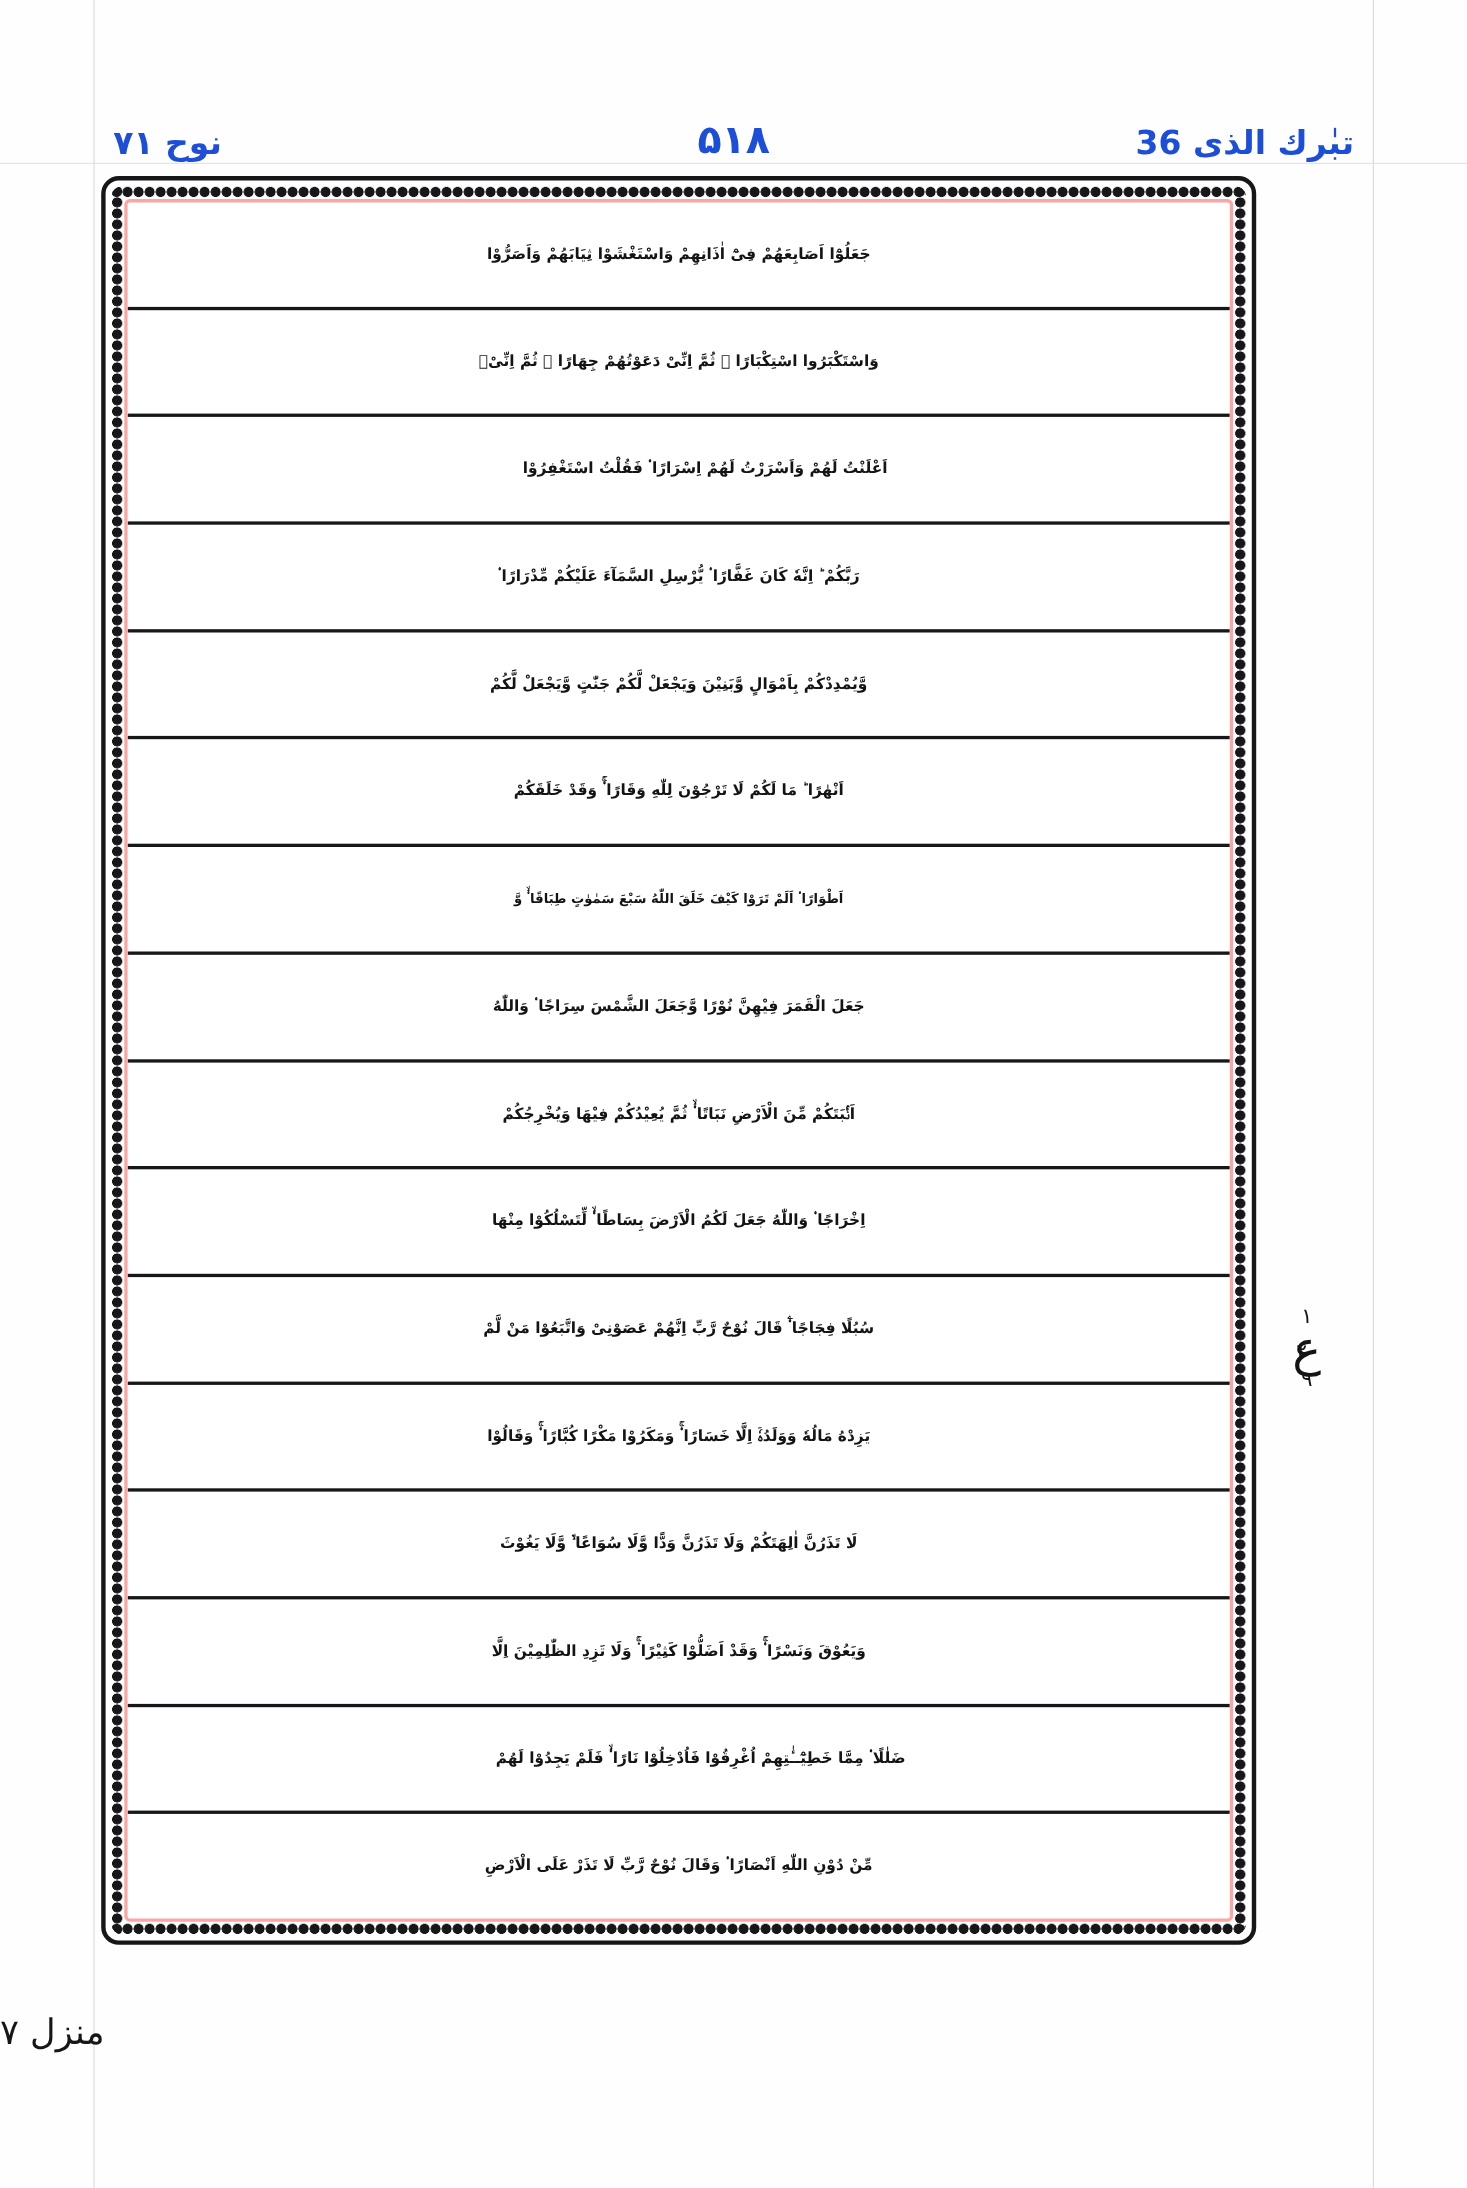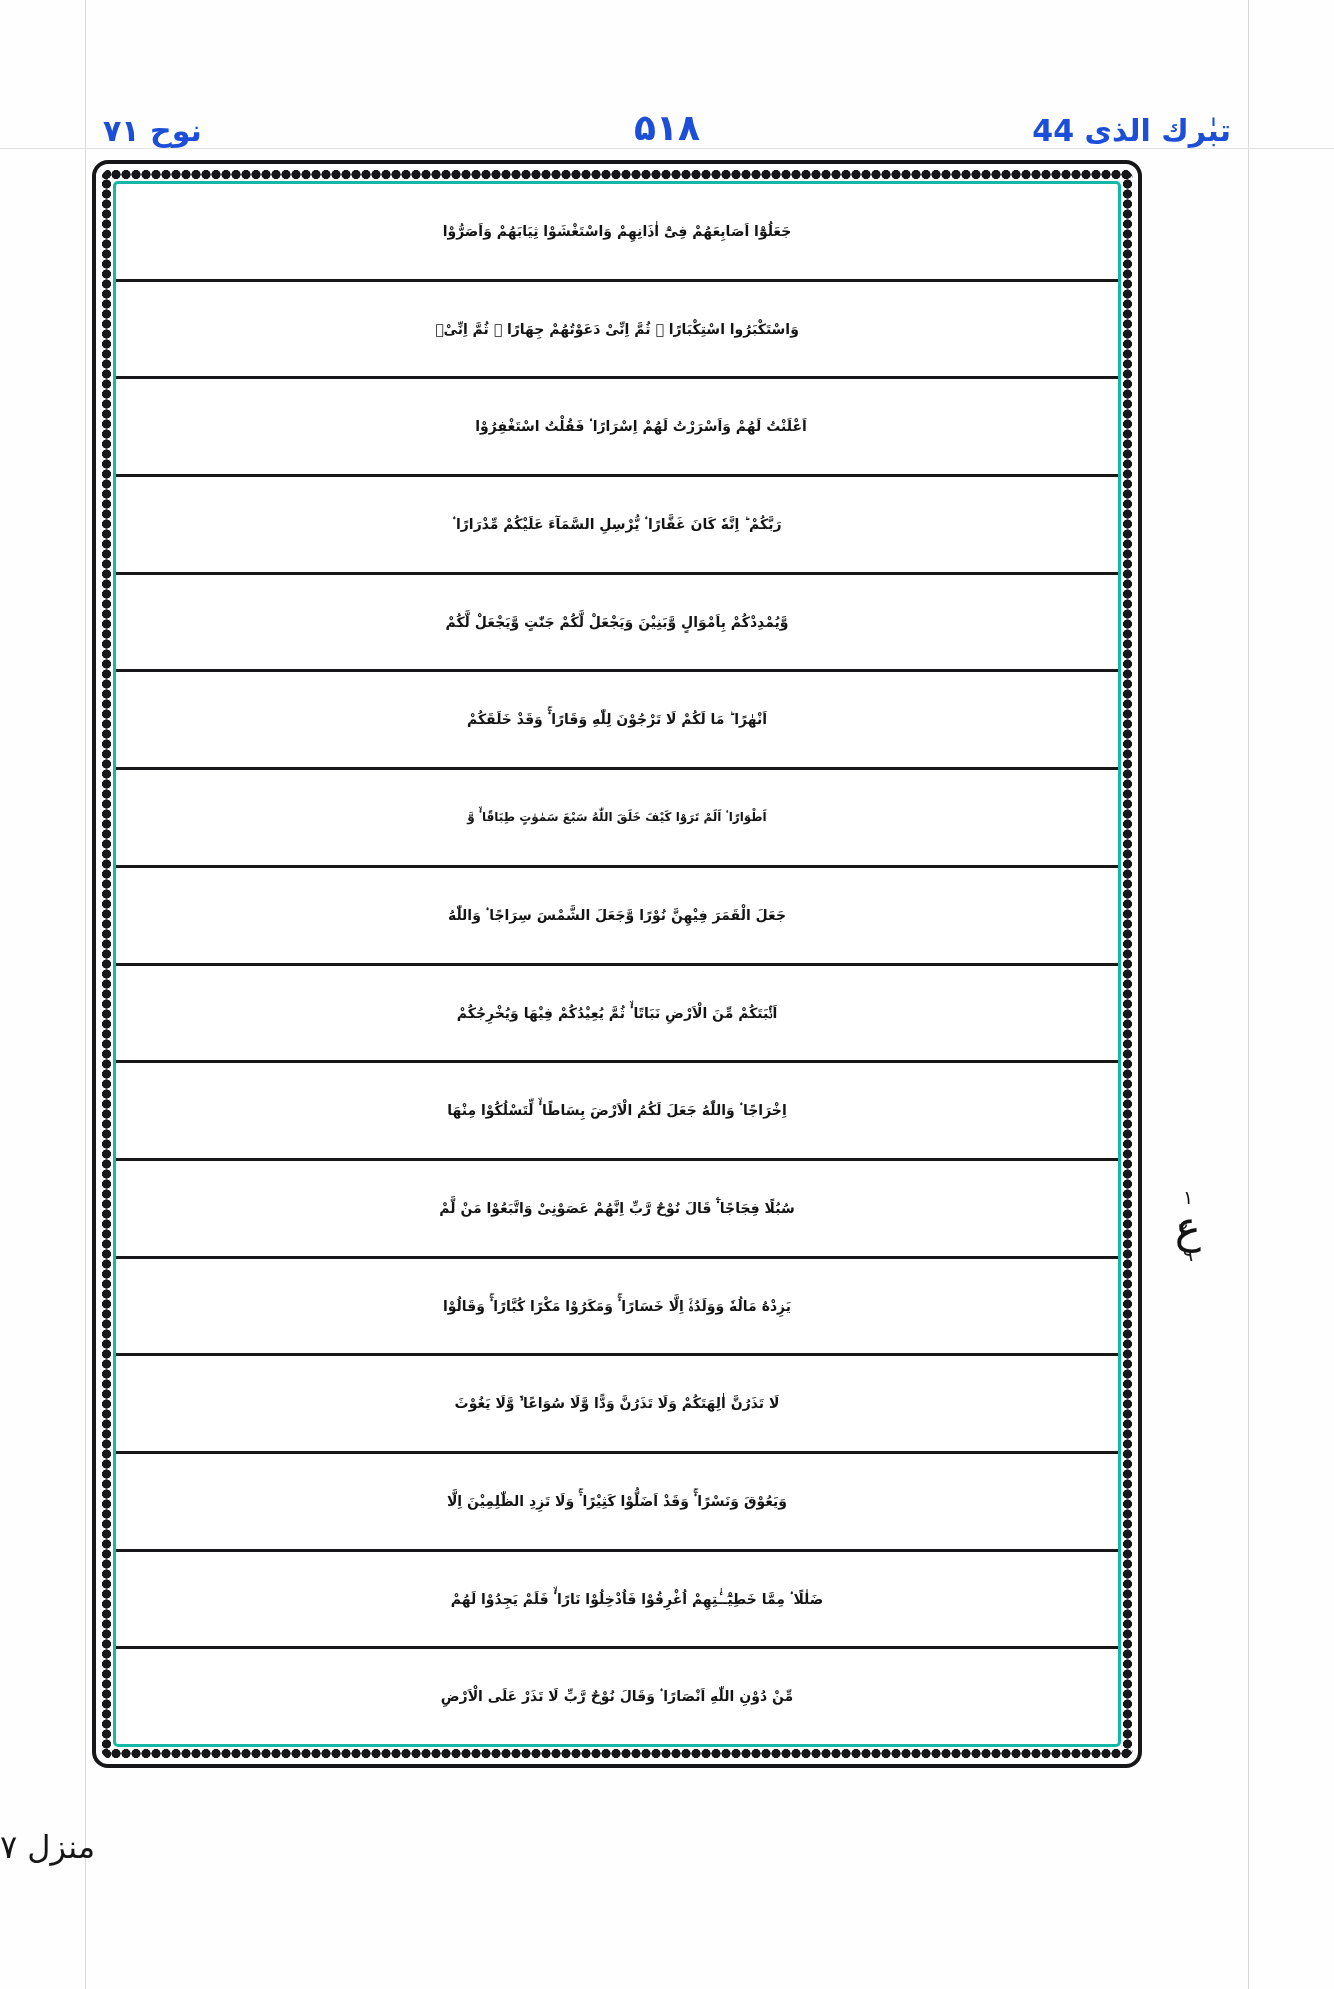--- a/index.html
+++ b/index.html
@@ -125,21 +125,21 @@
   #frame-band .vband.l { left: 0; }
   #frame-band .vband.r { right: 0; }
 
   
   #frame-inner {
     position: absolute;
     left: 17px;
     top: 17px;
     right: 17px;
     bottom: 17px;
-    border: 3px solid #14b8a6;
+    border: 3px solid #fca5a5;
     border-radius: 5px;
     box-sizing: border-box;
     background: #ffffff;
     overflow: hidden;
   }
 
   
   #lines {
     position: absolute;
     inset: 0;
@@ -233,21 +233,21 @@
 
 <div id="page">
 
   <div class="scan-edge left"></div>
   <div class="scan-edge right"></div>
   <div class="scan-edge-h top"></div>
 
   <div id="header">
     <div class="hdr-cell hdr-surah">نوح ۷۱</div>
     <div class="hdr-cell hdr-page">۵۱۸</div>
-    <div class="hdr-cell hdr-juz">تبٰرك الذى 44</div>
+    <div class="hdr-cell hdr-juz">تبٰرك الذى 36</div>
   </div>
 
   <div id="frame-outer">
     <div id="frame-band">
       <div class="vband l"></div>
       <div class="vband r"></div>
     </div>
 
     <div id="frame-inner">
       <div id="lines">

